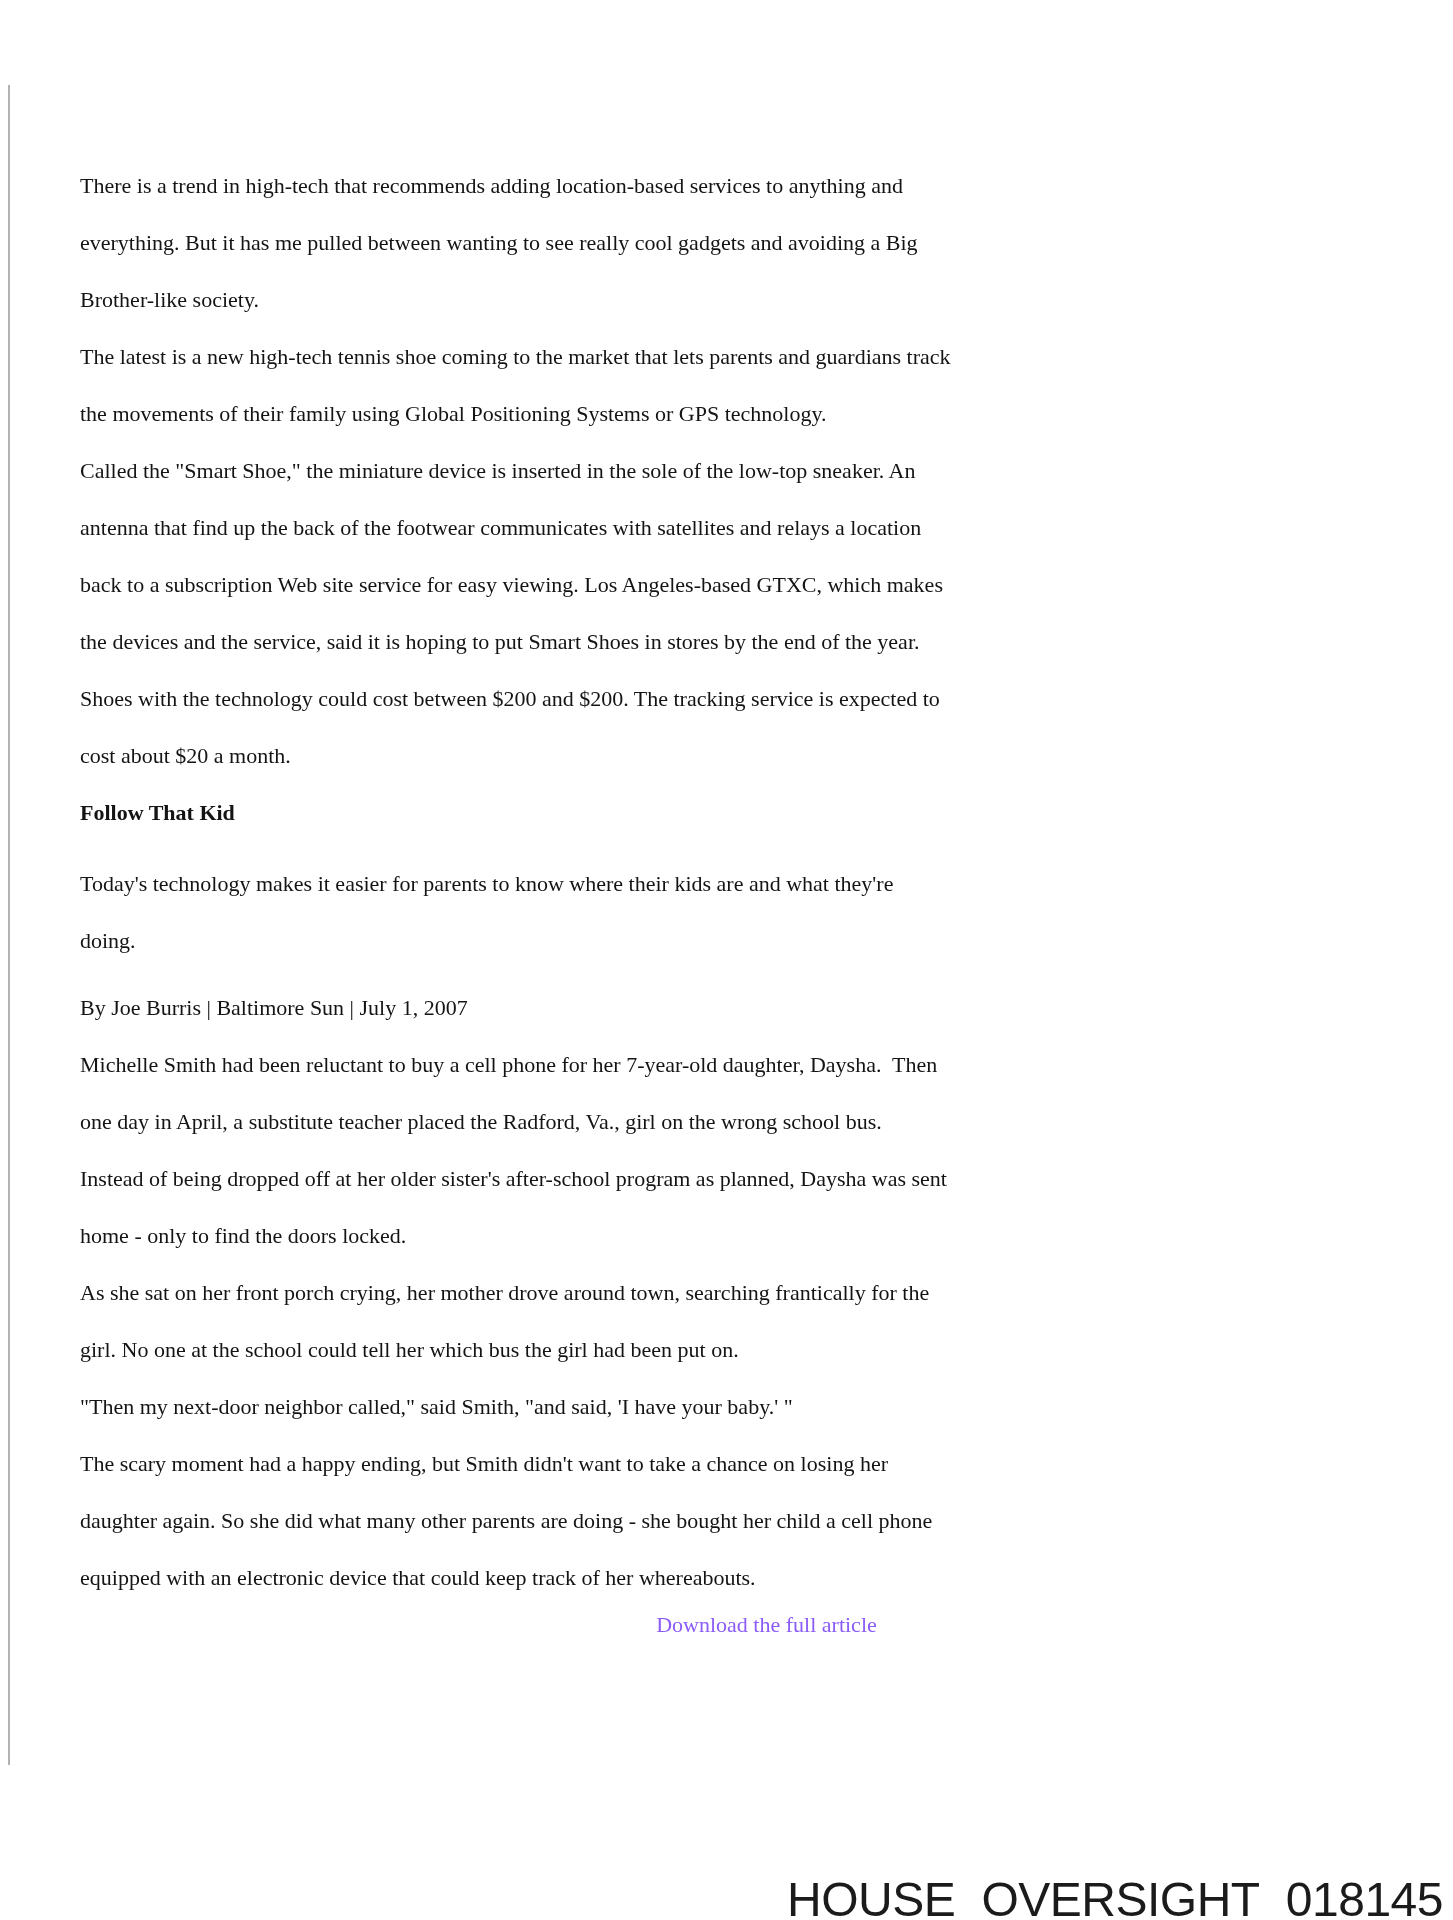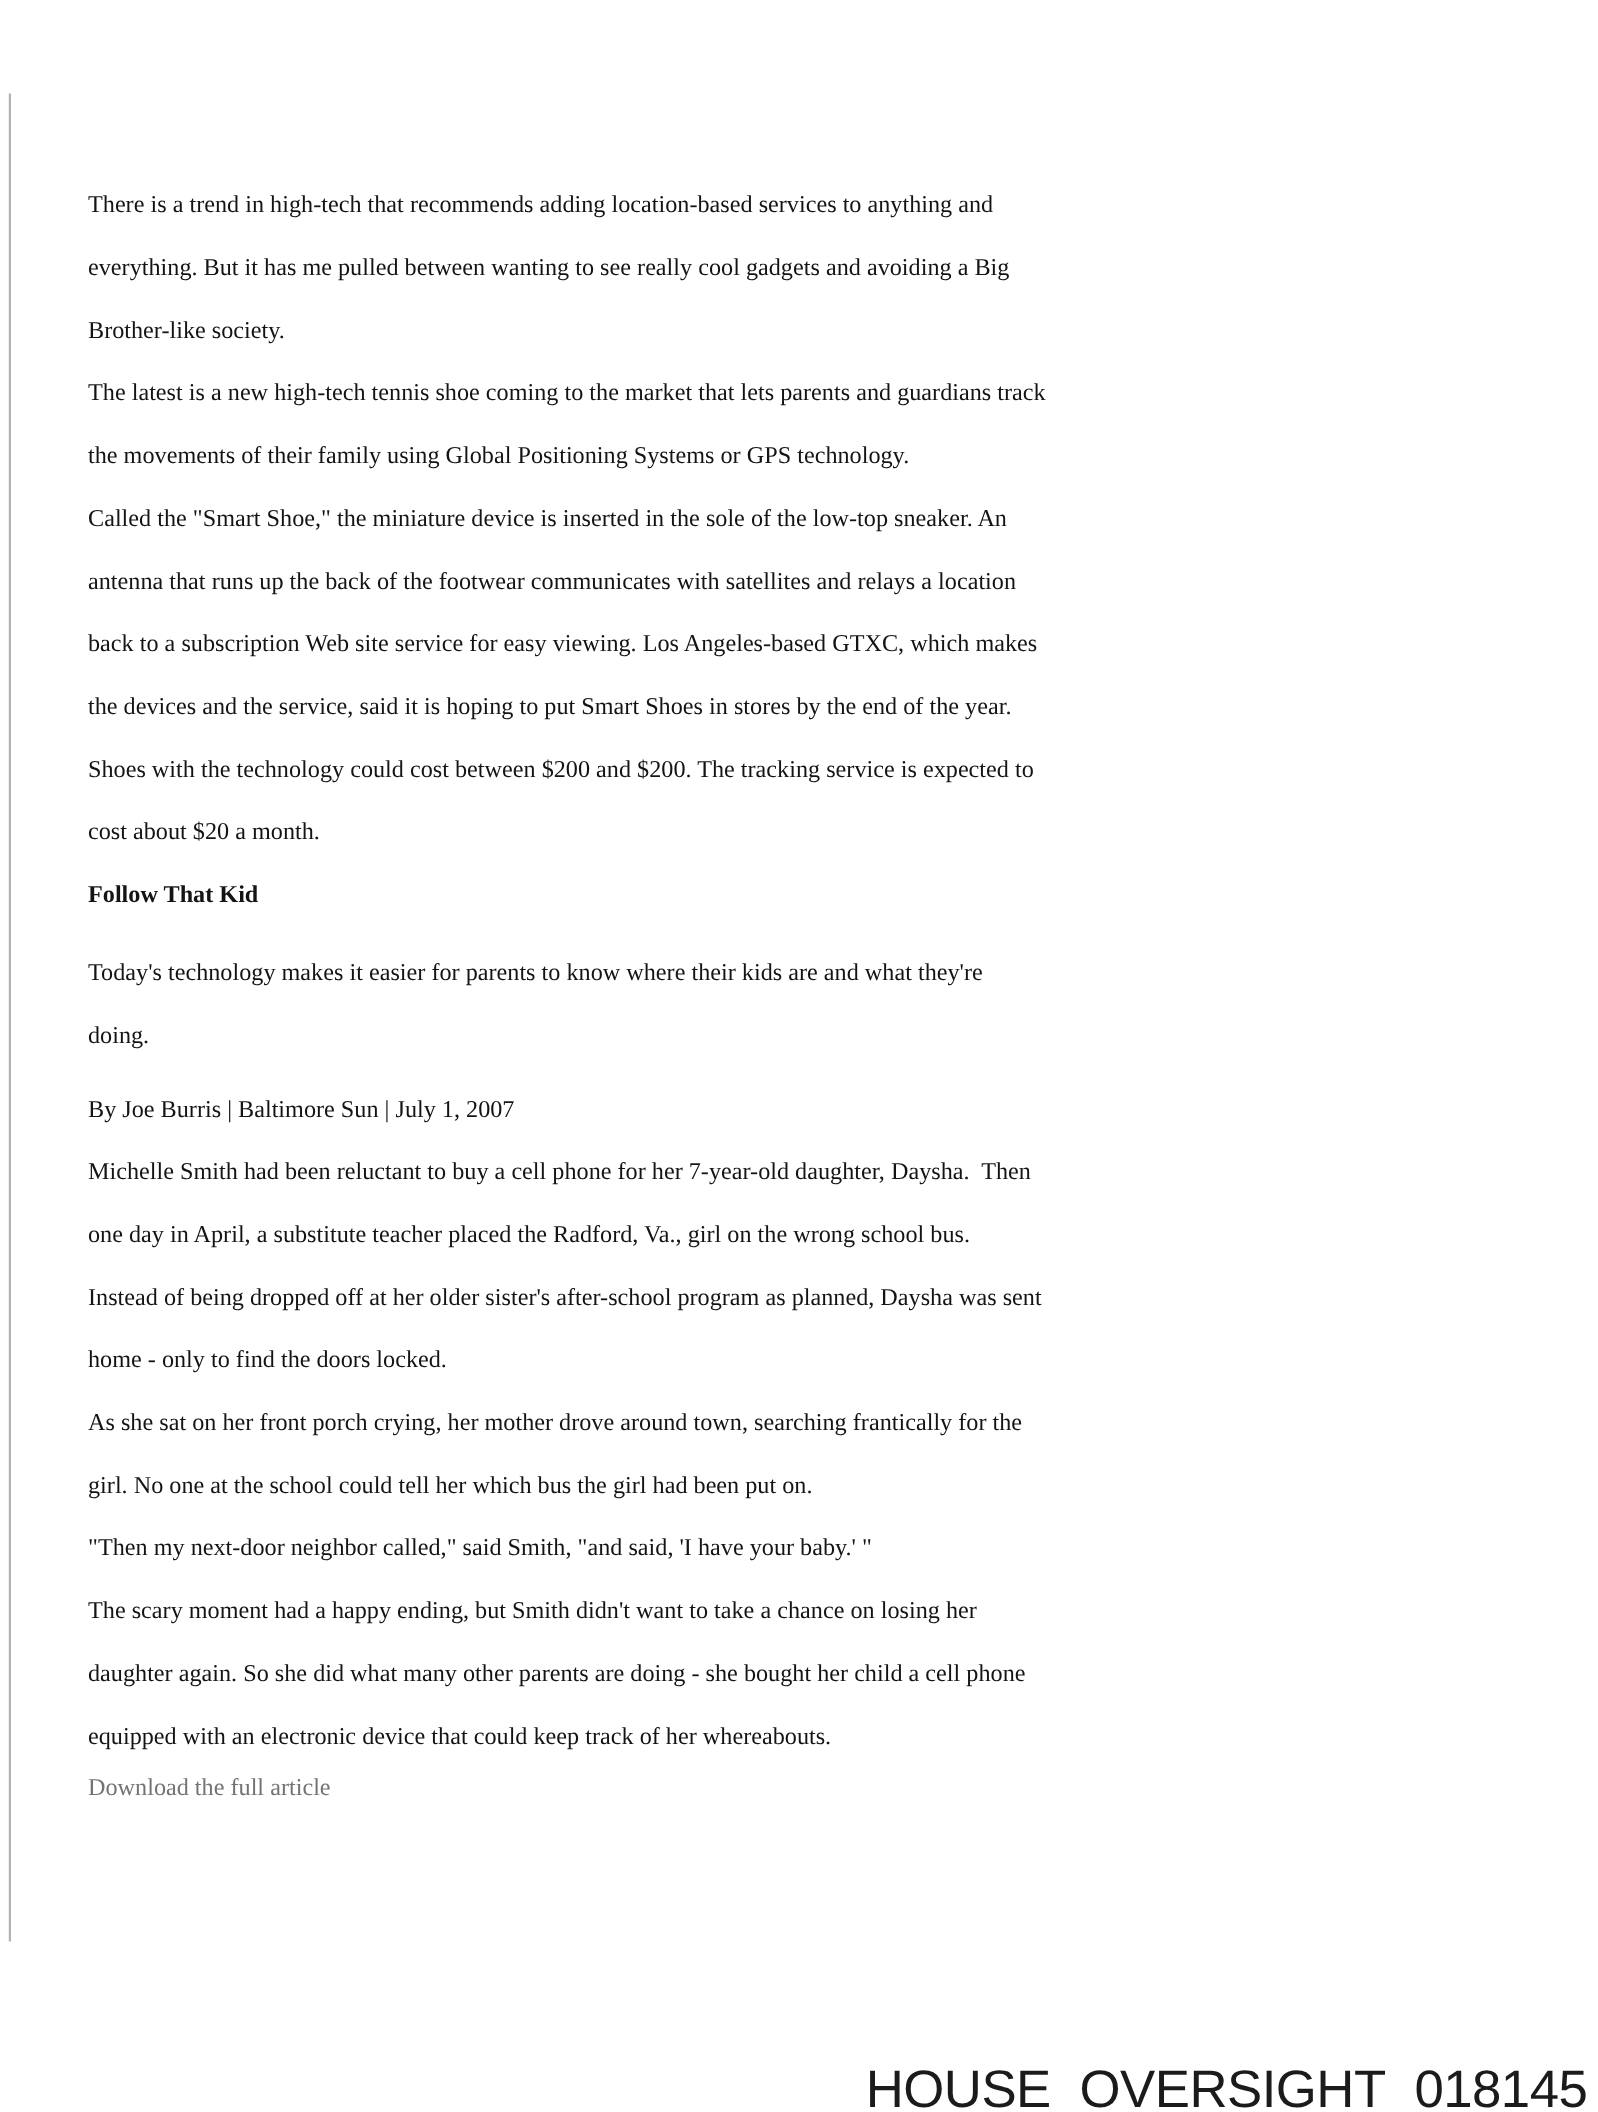--- a/index.html
+++ b/index.html
@@ -66,35 +66,35 @@
 
 <div class="page-edge-line"></div>
 
 <div class="doc-content" id="doc-lines">
     <div class="line body">There is a trend in high-tech that recommends adding location-based services to anything and</div>
     <div class="line body">everything. But it has me pulled between wanting to see really cool gadgets and avoiding a Big</div>
     <div class="line body">Brother-like society.</div>
     <div class="line body">The latest is a new high-tech tennis shoe coming to the market that lets parents and guardians track</div>
     <div class="line body">the movements of their family using Global Positioning Systems or GPS technology.</div>
     <div class="line body">Called the "Smart Shoe," the miniature device is inserted in the sole of the low-top sneaker. An</div>
-    <div class="line body">antenna that runs up the back of the footwear communicates with satellites and relays a location</div>
+    <div class="line body">antenna that find up the back of the footwear communicates with satellites and relays a location</div>
     <div class="line body">back to a subscription Web site service for easy viewing. Los Angeles-based GTXC, which makes</div>
     <div class="line body">the devices and the service, said it is hoping to put Smart Shoes in stores by the end of the year.</div>
     <div class="line body">Shoes with the technology could cost between $200 and $200. The tracking service is expected to</div>
     <div class="line body">cost about $20 a month.</div>
     <div class="line heading">Follow That Kid</div>
     <div class="line body">Today's technology makes it easier for parents to know where their kids are and what they're</div>
     <div class="line body">doing.</div>
     <div class="line byline">By Joe Burris | Baltimore Sun | July 1, 2007</div>
     <div class="line body">Michelle Smith had been reluctant to buy a cell phone for her 7-year-old daughter, Daysha.  Then</div>
     <div class="line body">one day in April, a substitute teacher placed the Radford, Va., girl on the wrong school bus.</div>
     <div class="line body">Instead of being dropped off at her older sister's after-school program as planned, Daysha was sent</div>
     <div class="line body">home - only to find the doors locked.</div>
     <div class="line body">As she sat on her front porch crying, her mother drove around town, searching frantically for the</div>
     <div class="line body">girl. No one at the school could tell her which bus the girl had been put on.</div>
     <div class="line body">"Then my next-door neighbor called," said Smith, "and said, 'I have your baby.' "</div>
     <div class="line body">The scary moment had a happy ending, but Smith didn't want to take a chance on losing her</div>
     <div class="line body">daughter again. So she did what many other parents are doing - she bought her child a cell phone</div>
     <div class="line body">equipped with an electronic device that could keep track of her whereabouts.</div>
-    <div class="line link" style="color: #737373;">Download the full article</div>
+    <div class="line link" style="color: #8b5cf6; text-align: center;">Download the full article</div>
   </div>
 
 <div class="bates-stamp">HOUSE_OVERSIGHT_018145</div>
 
 </body></html>

